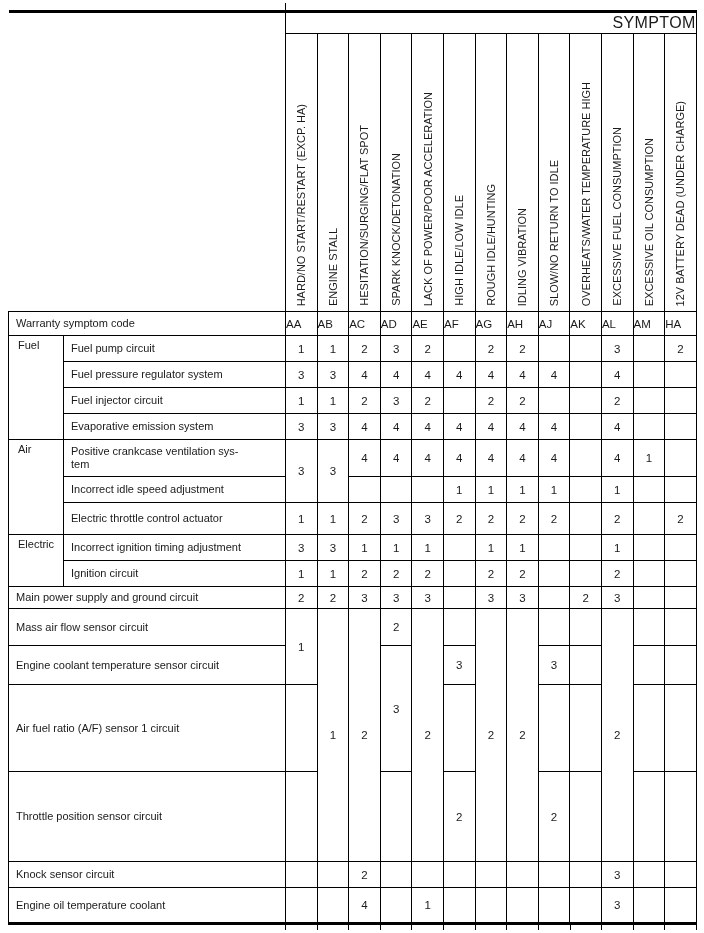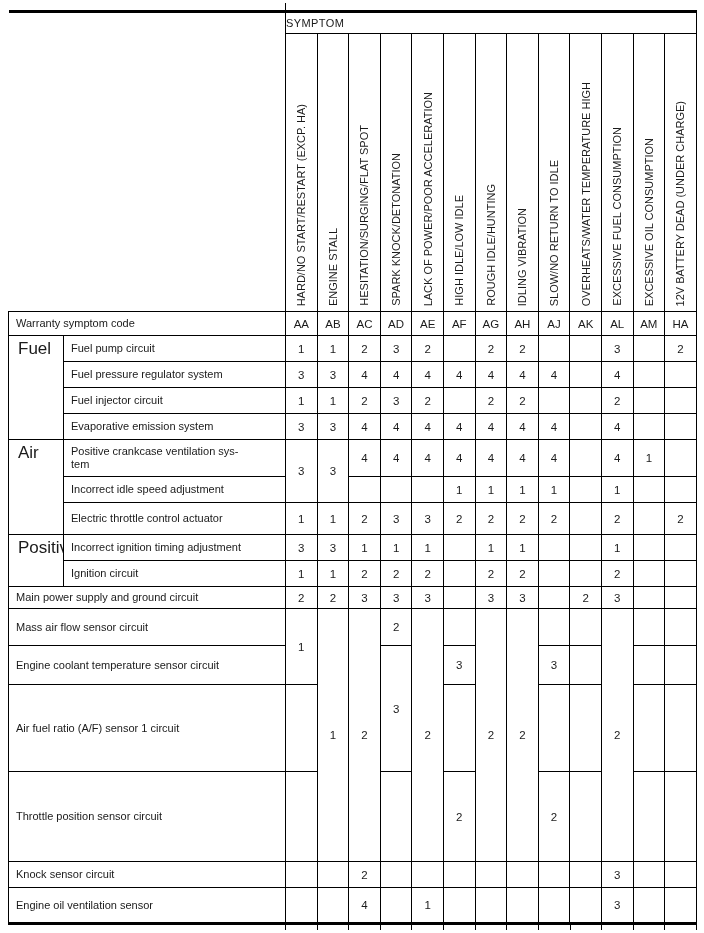--- a/index.html
+++ b/index.html
@@ -7,28 +7,28 @@
     width:704px;height:933px;background:#ffffff;position:relative;
     font-family:"Liberation Sans", sans-serif;color:#1a1a1a;
   }
   #tablewrap{position:absolute;left:8px;top:10px;width:688px;}
   table{
     border-collapse:collapse;table-layout:fixed;width:688px;
     border-top:3px solid #000;border-bottom:3px solid #000;
   }
   td{border:1px solid #000;padding:0;color:#1a1a1a;overflow:hidden;background:#fff;}
   td.corner{border-left:none;border-top:none;}
-  td.sym-title{text-align:left;font-size:11px;letter-spacing:0.4px;}
+  td.sym-title{text-align:right;font-size:16px;letter-spacing:0.4px;}
   td.vh{vertical-align:bottom;}
   .vtext{
     writing-mode:vertical-rl;transform:rotate(180deg);
     margin:3px auto 5px auto;font-size:11px;line-height:12px;white-space:nowrap;
   }
-  td.code{text-align:center;font-size:11.5px;}
-  td.group{vertical-align:top;padding:3px 2px 12px 9px;font-size:17px;}
+  td.code{text-align:left;font-size:11.5px;}
+  td.group{vertical-align:top;padding:3px 2px 12px 9px;font-size:11px;}
   td.rowlabel{padding:1px 4px 1px 7px;font-size:11px;line-height:13px;white-space:pre-line;}
   td.rowlabel.wide{}
   td.val{text-align:center;font-size:11.5px;}
   .stub-top{position:absolute;left:277px;top:-7px;width:1px;height:7px;background:#000;}
   .stub-bottom{
     position:absolute;left:277px;top:100%;width:412px;height:5px;
     background:repeating-linear-gradient(90deg,#000 0,#000 1px,transparent 1px,transparent 31.62px);
   }
 </style>
 </head>
@@ -223,21 +223,21 @@
           <td class="val">2</td>
           <td class="val">2</td>
           <td class="val">2</td>
           <td class="val">2</td>
           <td class="val"></td>
           <td class="val">2</td>
           <td class="val"></td>
           <td class="val">2</td>
         </tr>
         <tr style="height: 26px;">
-          <td class="group" rowspan="2">Positive</td>
+          <td class="group" rowspan="2">Electric</td>
           <td class="rowlabel">Incorrect ignition timing adjustment</td>
           <td class="val">3</td>
           <td class="val">3</td>
           <td class="val">1</td>
           <td class="val">1</td>
           <td class="val">1</td>
           <td class="val"></td>
           <td class="val">1</td>
           <td class="val">1</td>
           <td class="val"></td>
@@ -332,21 +332,21 @@
           <td class="val"></td>
           <td class="val"></td>
           <td class="val"></td>
           <td class="val"></td>
           <td class="val"></td>
           <td class="val">3</td>
           <td class="val"></td>
           <td class="val"></td>
         </tr>
         <tr style="height: 36px;">
-          <td class="rowlabel wide" colspan="2">Engine oil ventilation sensor</td>
+          <td class="rowlabel wide" colspan="2">Engine oil temperature coolant</td>
           <td class="val"></td>
           <td class="val"></td>
           <td class="val">4</td>
           <td class="val"></td>
           <td class="val">1</td>
           <td class="val"></td>
           <td class="val"></td>
           <td class="val"></td>
           <td class="val"></td>
           <td class="val"></td>

